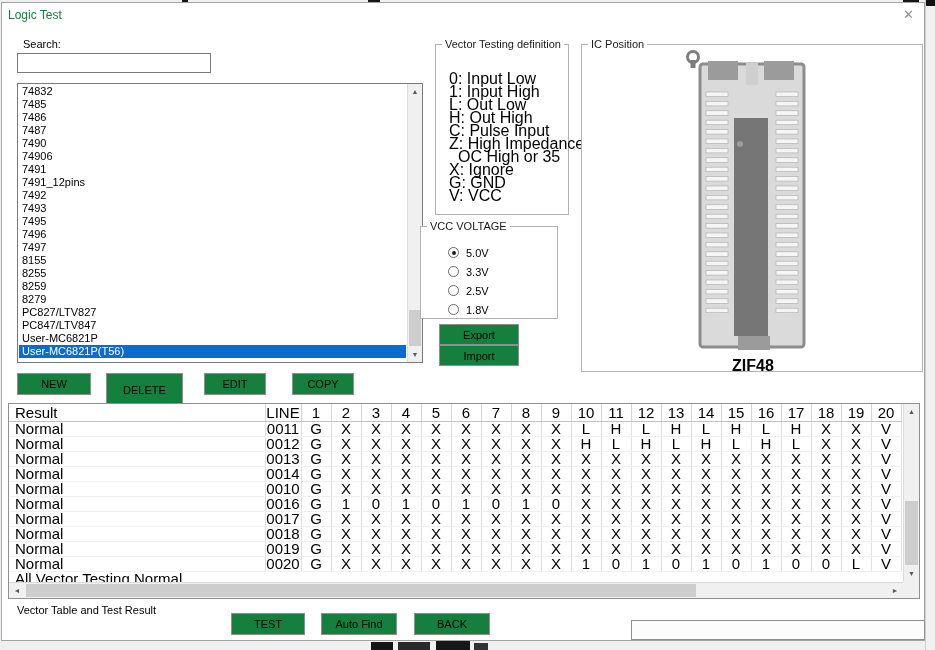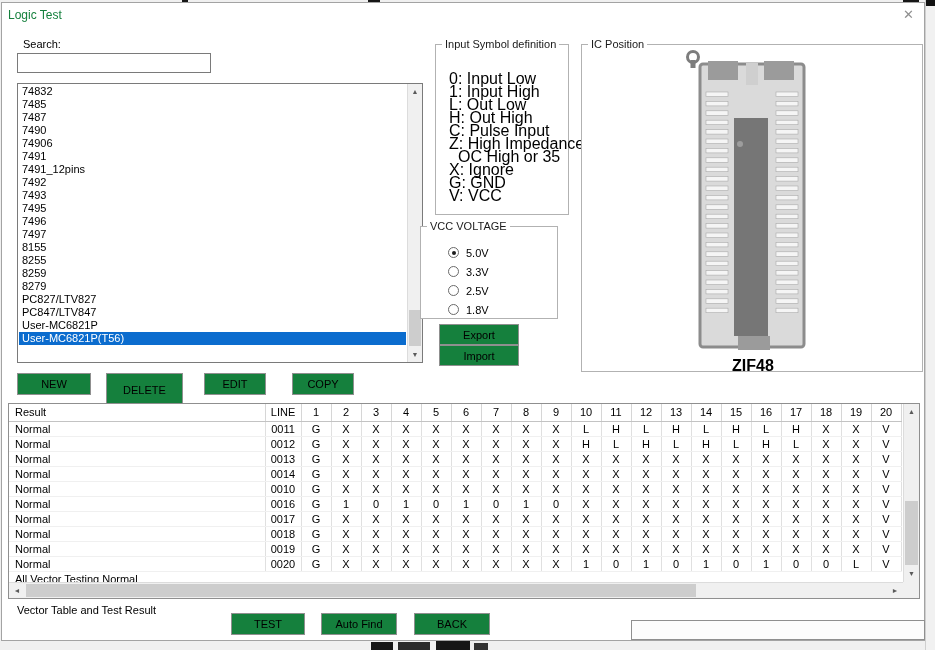--- a/index.html
+++ b/index.html
@@ -52,21 +52,21 @@
   .radio{width:11px;height:11px;border-radius:50%;border:1px solid #6a6a6a;background:#fff;position:relative;flex:0 0 auto;}
   .radio.checked::after{content:"";position:absolute;left:2.5px;top:2.5px;width:4px;height:4px;border-radius:50%;background:#1c1c1c;}
   .radio-label{margin-left:7px;}
 
   .ic-group{left:579px;top:41px;width:342px;height:328px;}
   .zif-svg{position:absolute;left:90px;top:3px;}
   .zif-label{position:absolute;left:0;top:312px;width:342px;text-align:center;font-weight:bold;font-size:16px;}
 
   .table-wrap{position:absolute;left:6px;top:400px;width:912px;height:196px;border:1px solid #8f8f8f;background:#fff;}
   .tbl-area{position:absolute;left:0;top:0;right:16px;bottom:16px;overflow:hidden;background:#fff;}
-  table.vector{border-collapse:collapse;table-layout:fixed;width:892px;font-size:11px;}
+  table.vector{border-collapse:collapse;table-layout:fixed;width:892px;font-size:15px;}
   th{height:17px;font-weight:normal;border-right:1px solid #d6d6d6;border-bottom:1px solid #c3c3c3;background:#fff;}
   th.col-result{width:256px;text-align:left;padding-left:6px;}
   th.col-line{width:36px;text-align:center;}
   th.col-pin{width:30px;text-align:center;}
   td{height:14px;line-height:14px;border-right:1px solid #e0e0e0;border-bottom:1px solid #f0f0f0;}
   td.cell-result{text-align:left;padding-left:6px;}
   td.cell-line{text-align:center;}
   td.cell-pin{text-align:center;}
   tr.summary-row td{text-align:left;padding-left:6px;border-right:none;border-bottom:1px solid #e0e0e0;}
   .tbl-vscroll{position:absolute;right:0;top:0;width:16px;bottom:16px;background:#f0f0f0;border-left:1px solid #dcdcdc;}
@@ -101,20 +101,21 @@
     <span class="close-x">✕</span>
   </div>
 
   <div class="search-label">Search:</div>
   <input class="search-input" value="" style="">
 
   <div class="listbox">
     <div class="list-items">
         <div class="list-item">74832</div>
         <div class="list-item">7485</div>
+        <div class="list-item">7486</div>
         <div class="list-item">7487</div>
         <div class="list-item">7490</div>
         <div class="list-item">74906</div>
         <div class="list-item">7491</div>
         <div class="list-item">7491_12pins</div>
         <div class="list-item">7492</div>
         <div class="list-item">7493</div>
         <div class="list-item">7495</div>
         <div class="list-item">7496</div>
         <div class="list-item">7497</div>
@@ -133,21 +134,21 @@
       <div class="sb-btn bottom">▼</div>
     </div>
   </div>
 
   <button class="win btn-new">NEW</button>
   <button class="win btn-delete">DELETE</button>
   <button class="win btn-edit">EDIT</button>
   <button class="win btn-copy">COPY</button>
 
   <div class="groupbox symbol-group">
-    <span class="group-label">Input Symbol definition</span>
+    <span class="group-label">Vector Testing definition</span>
     <div class="sym-lines">
         <div class="sym-line">0: Input Low</div>
         <div class="sym-line">1: Input High</div>
         <div class="sym-line">L: Out Low</div>
         <div class="sym-line">H: Out High</div>
         <div class="sym-line">C: Pulse Input</div>
         <div class="sym-line">Z: High Impedance</div>
         <div class="sym-line indent">OC High or 35</div>
         <div class="sym-line">X: Ignore</div>
         <div class="sym-line">G: GND</div>

